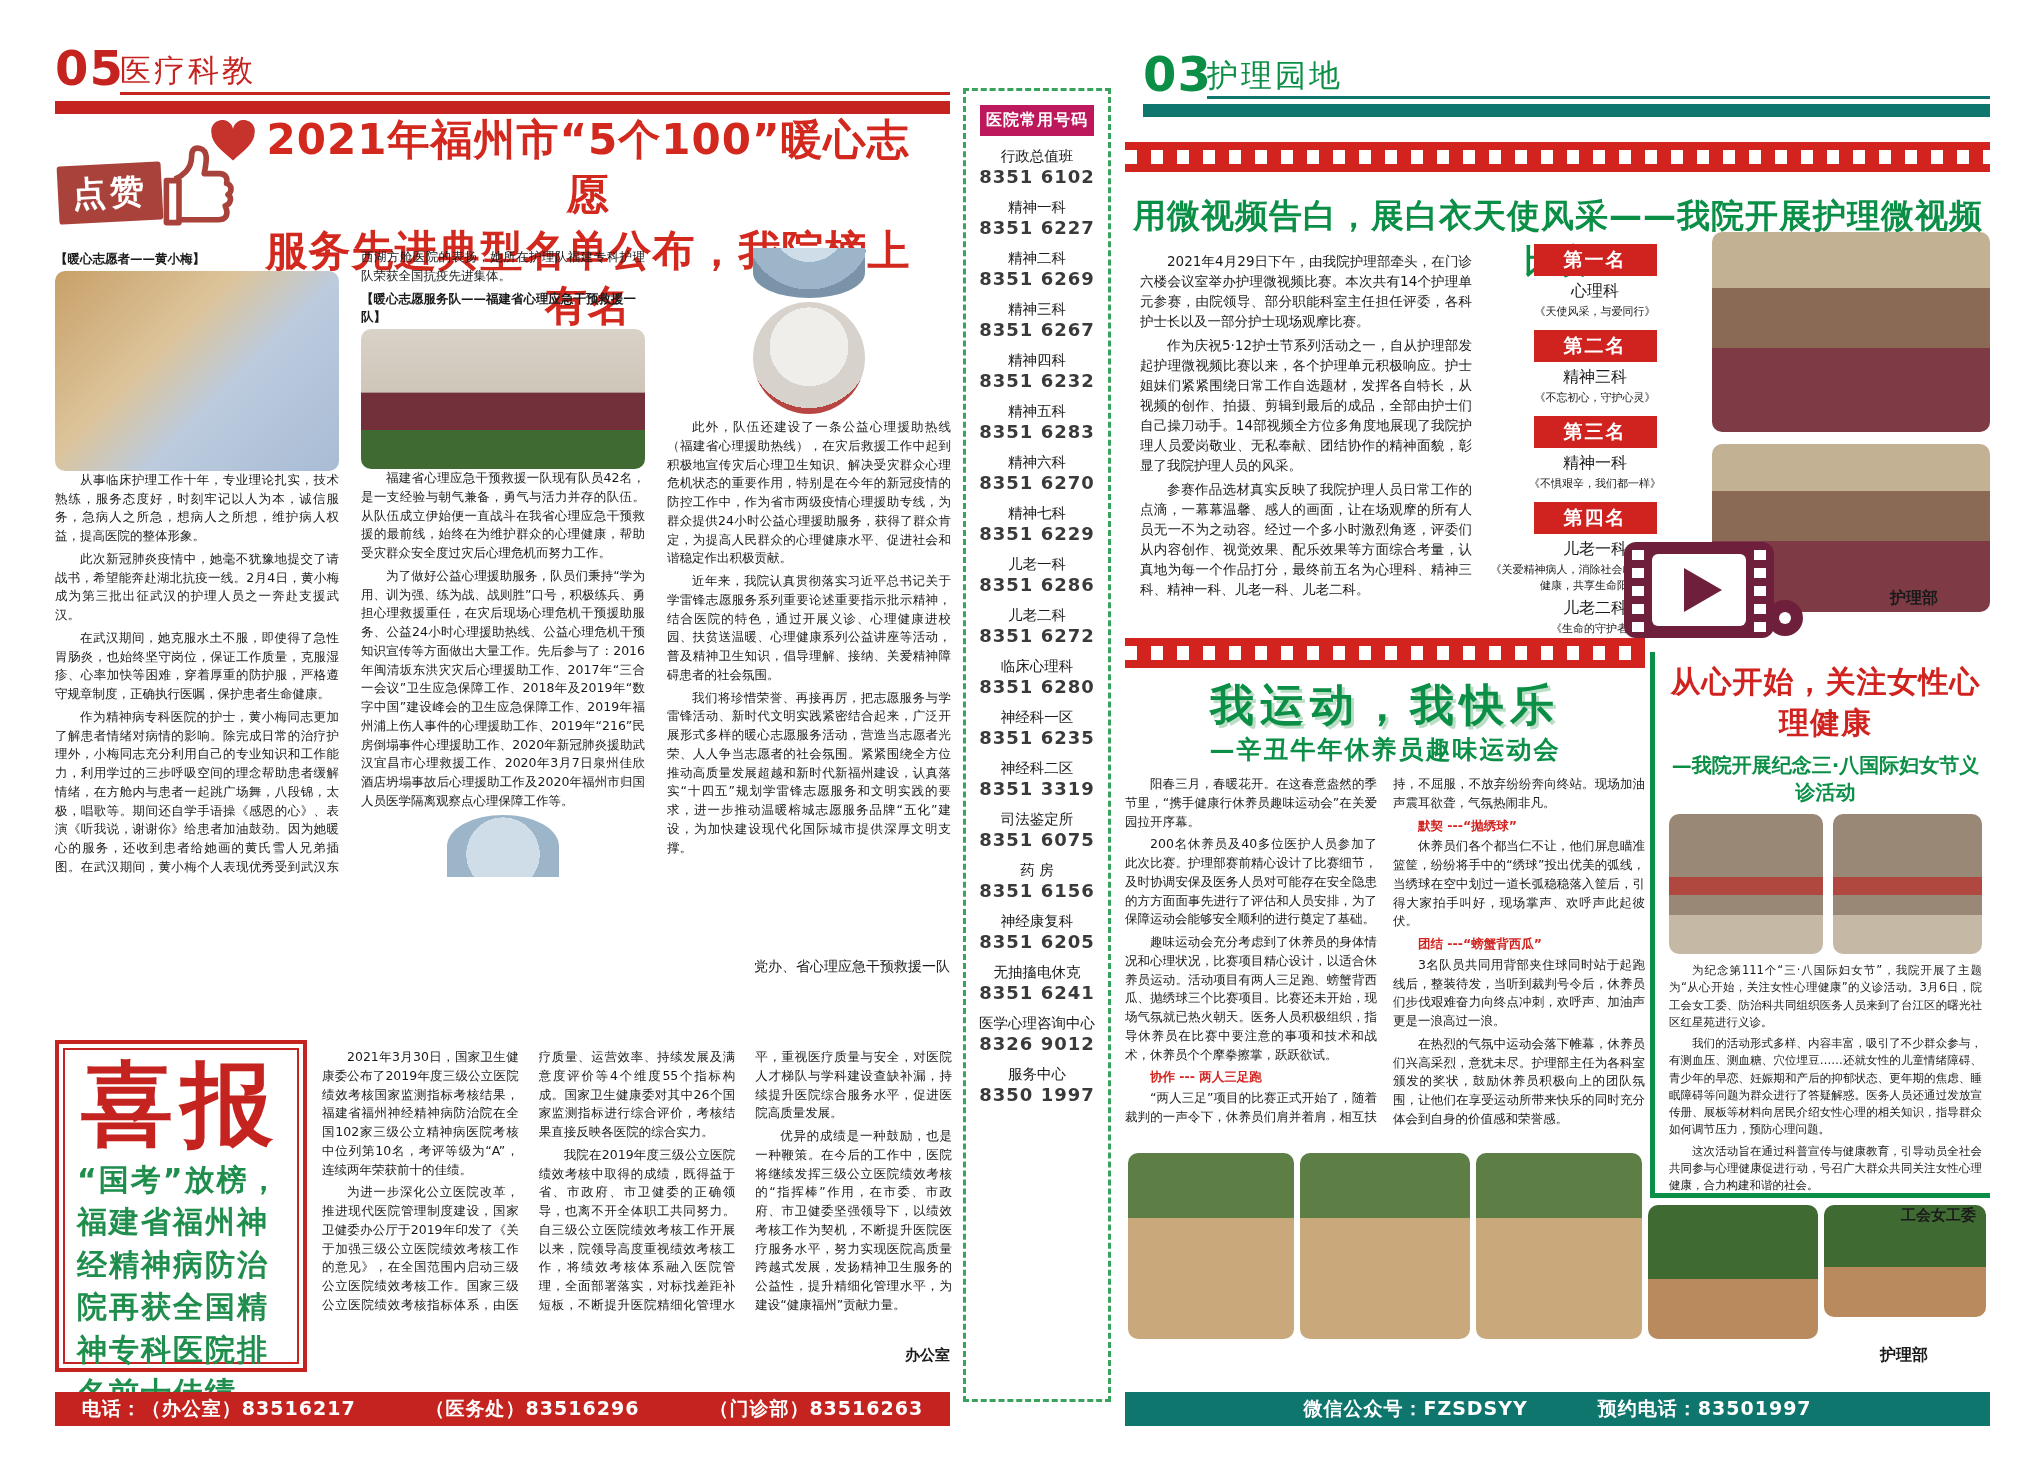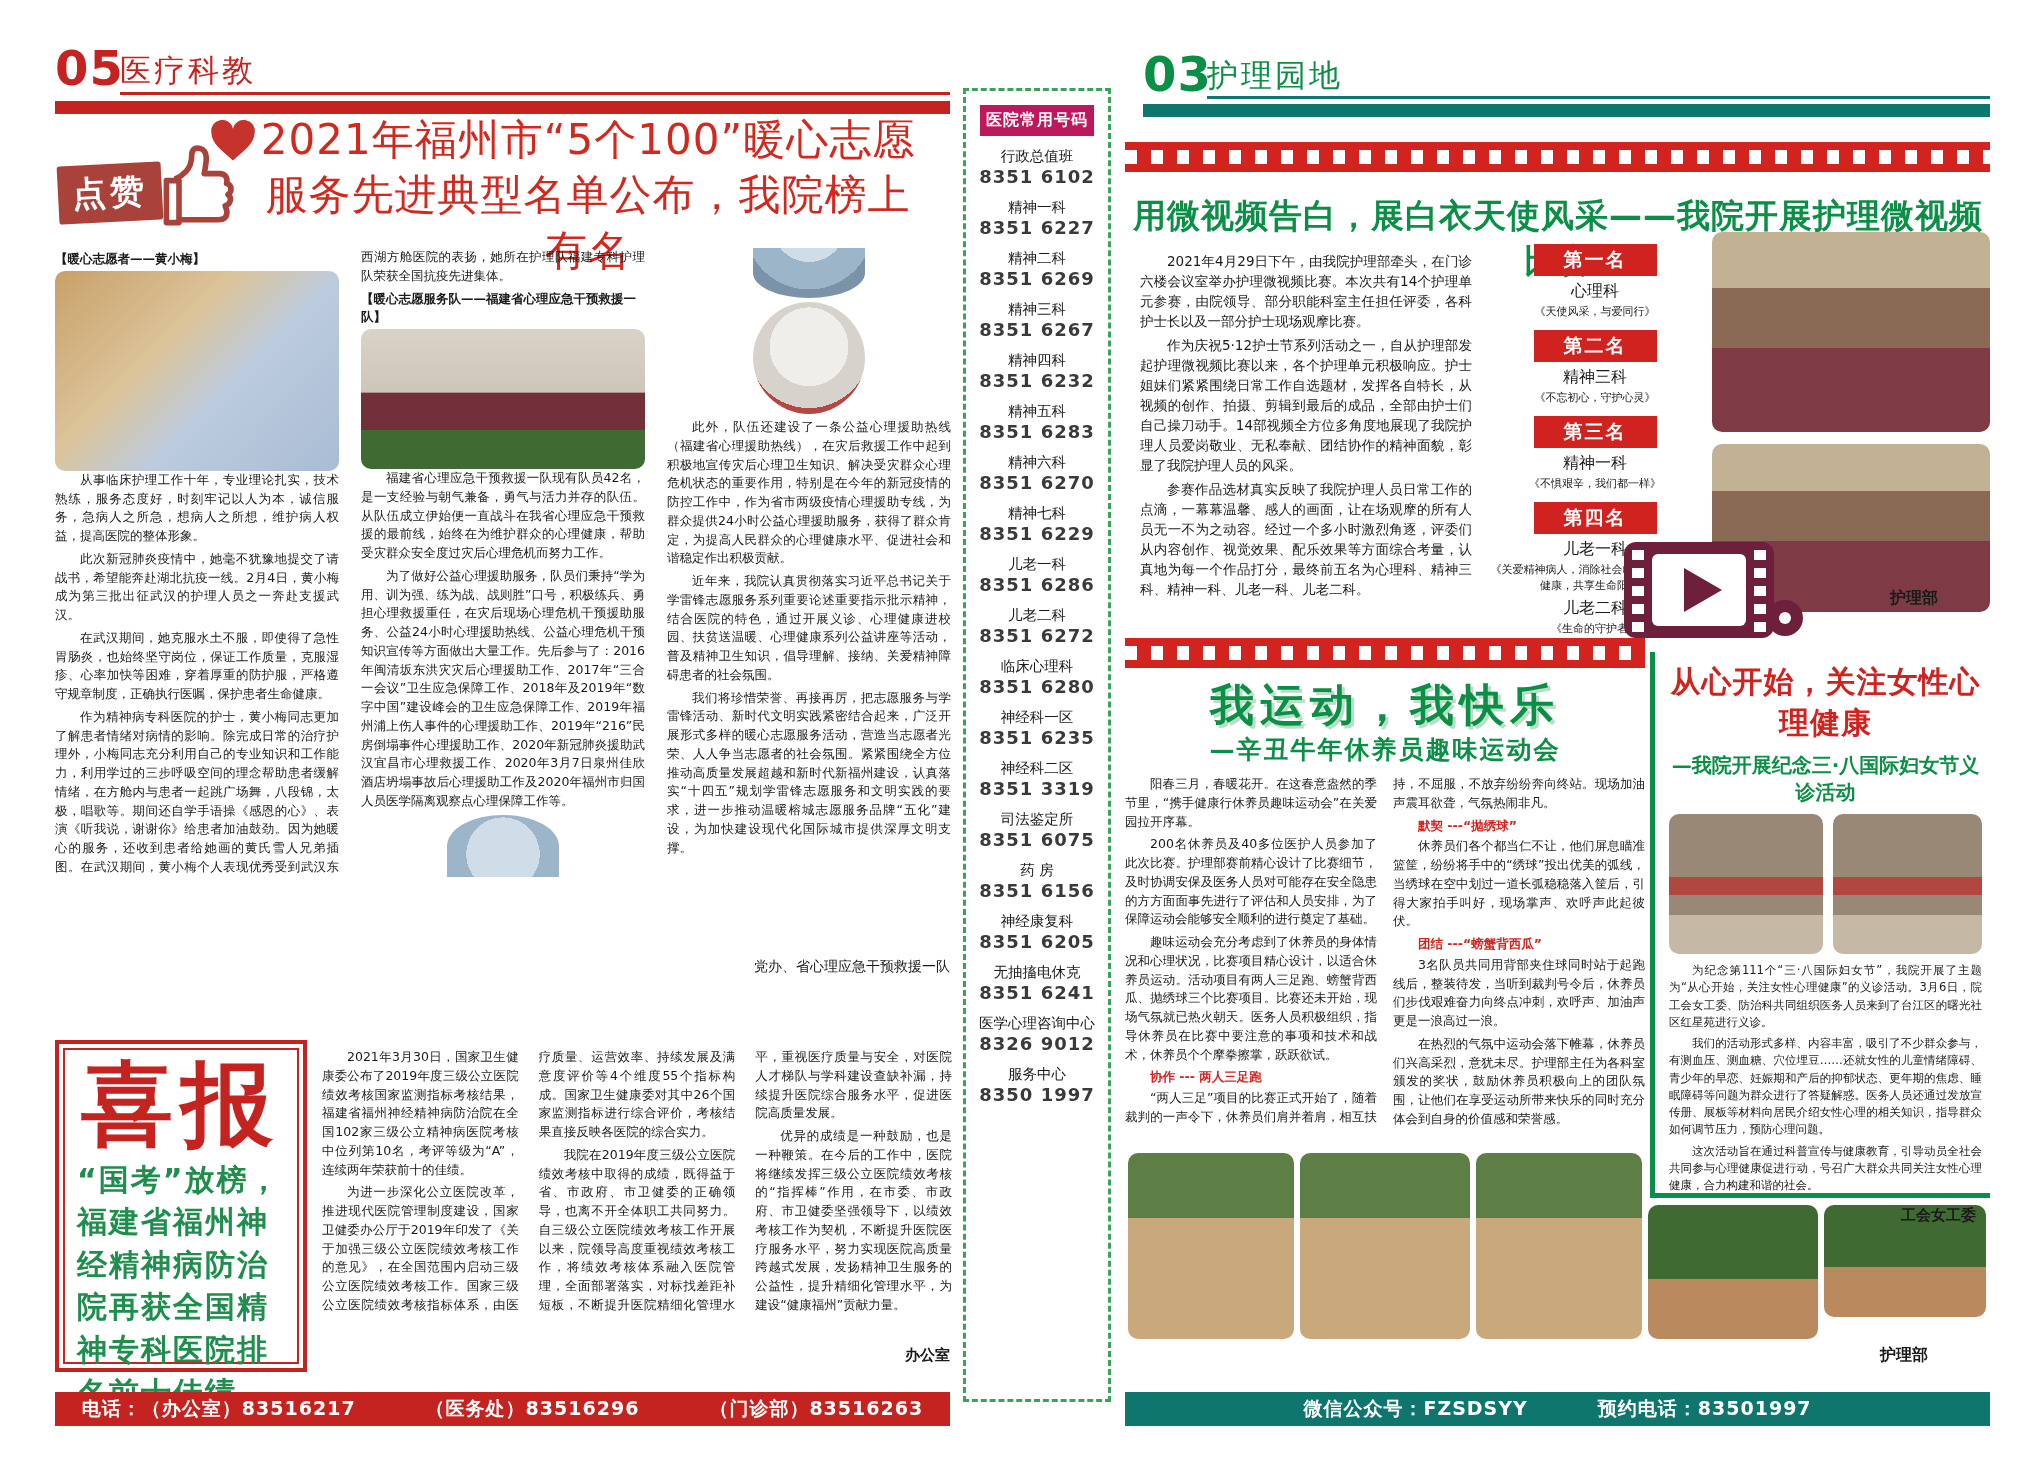--- a/index.html
+++ b/index.html
@@ -11,21 +11,21 @@
   .psec{font-size:31px;font-weight:normal;letter-spacing:3px;}
   .red{color:#c5231f;} .green{color:#0b8f46;}
   .hline{height:3px;} .hbar{height:13px;}
   .bg-red{background:#c5231f;} .bg-green{background:#0f766e;}
   
   .stamp-box{position:absolute;left:0;top:44px;width:104px;height:58px;background:#a8423a;
              color:#fff;font-family:"DejaVu Serif",serif;font-weight:bold;font-size:34px;
              display:flex;align-items:center;justify-content:center;transform:rotate(-3deg);
              letter-spacing:4px;border-radius:3px;}
   
-  .headline{color:#d2281e;font-weight:normal;font-size:42px;line-height:1.32;text-align:center;
+  .headline{color:#d2281e;font-weight:bold;font-size:42px;line-height:1.32;text-align:center;
             letter-spacing:1px;}
   
   .body3{column-count:3;column-gap:22px;font-size:12.5px;line-height:1.5;text-align:justify;
          overflow:hidden;}
   .body3 p, .xbcols p, .vtext p, .scols p, .wtext p{margin:0 0 4px 0;text-indent:2em;}
   .subhead{font-weight:bold;text-align:left;text-indent:0;margin:2px 0;break-inside:avoid;}
   .sig{font-weight:bold;font-size:15px;text-align:right;}
   
   .ph{border-radius:10px;break-inside:avoid;}
   .ph-nurse{width:100%;height:200px;background:linear-gradient(135deg,#c8a068 0%,#dcc49a 38%,#bccbde 60%,#a9bcd4 100%);}

